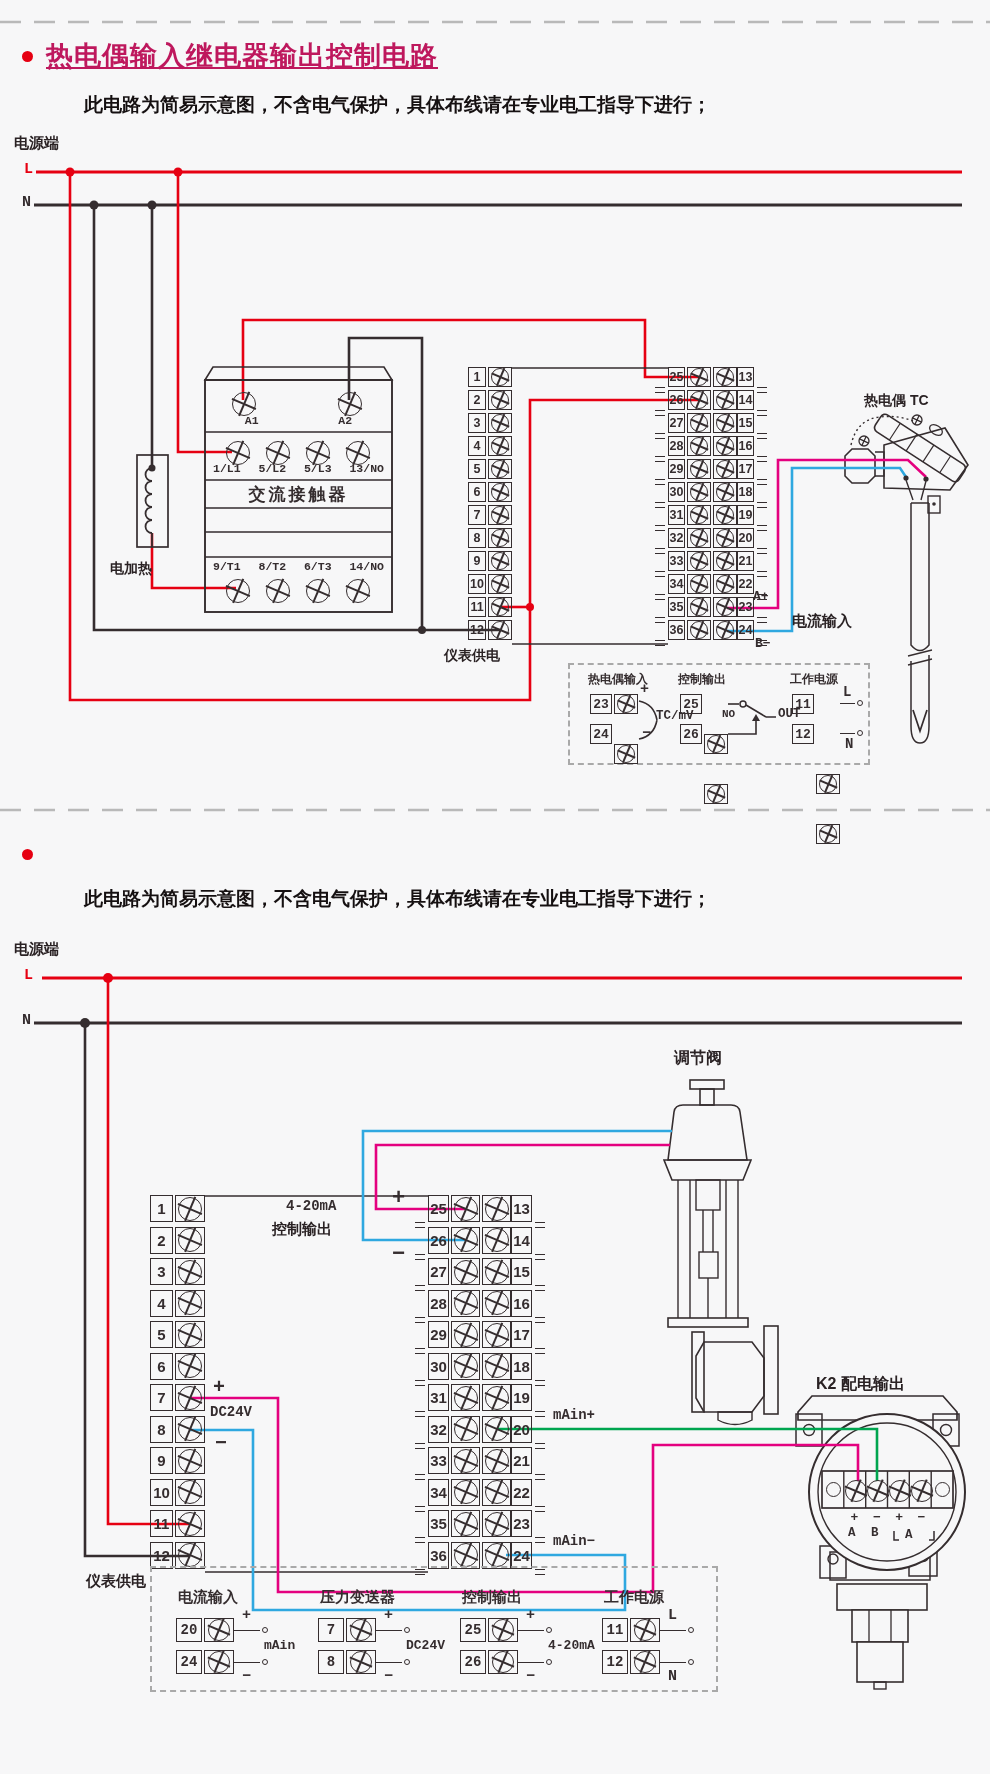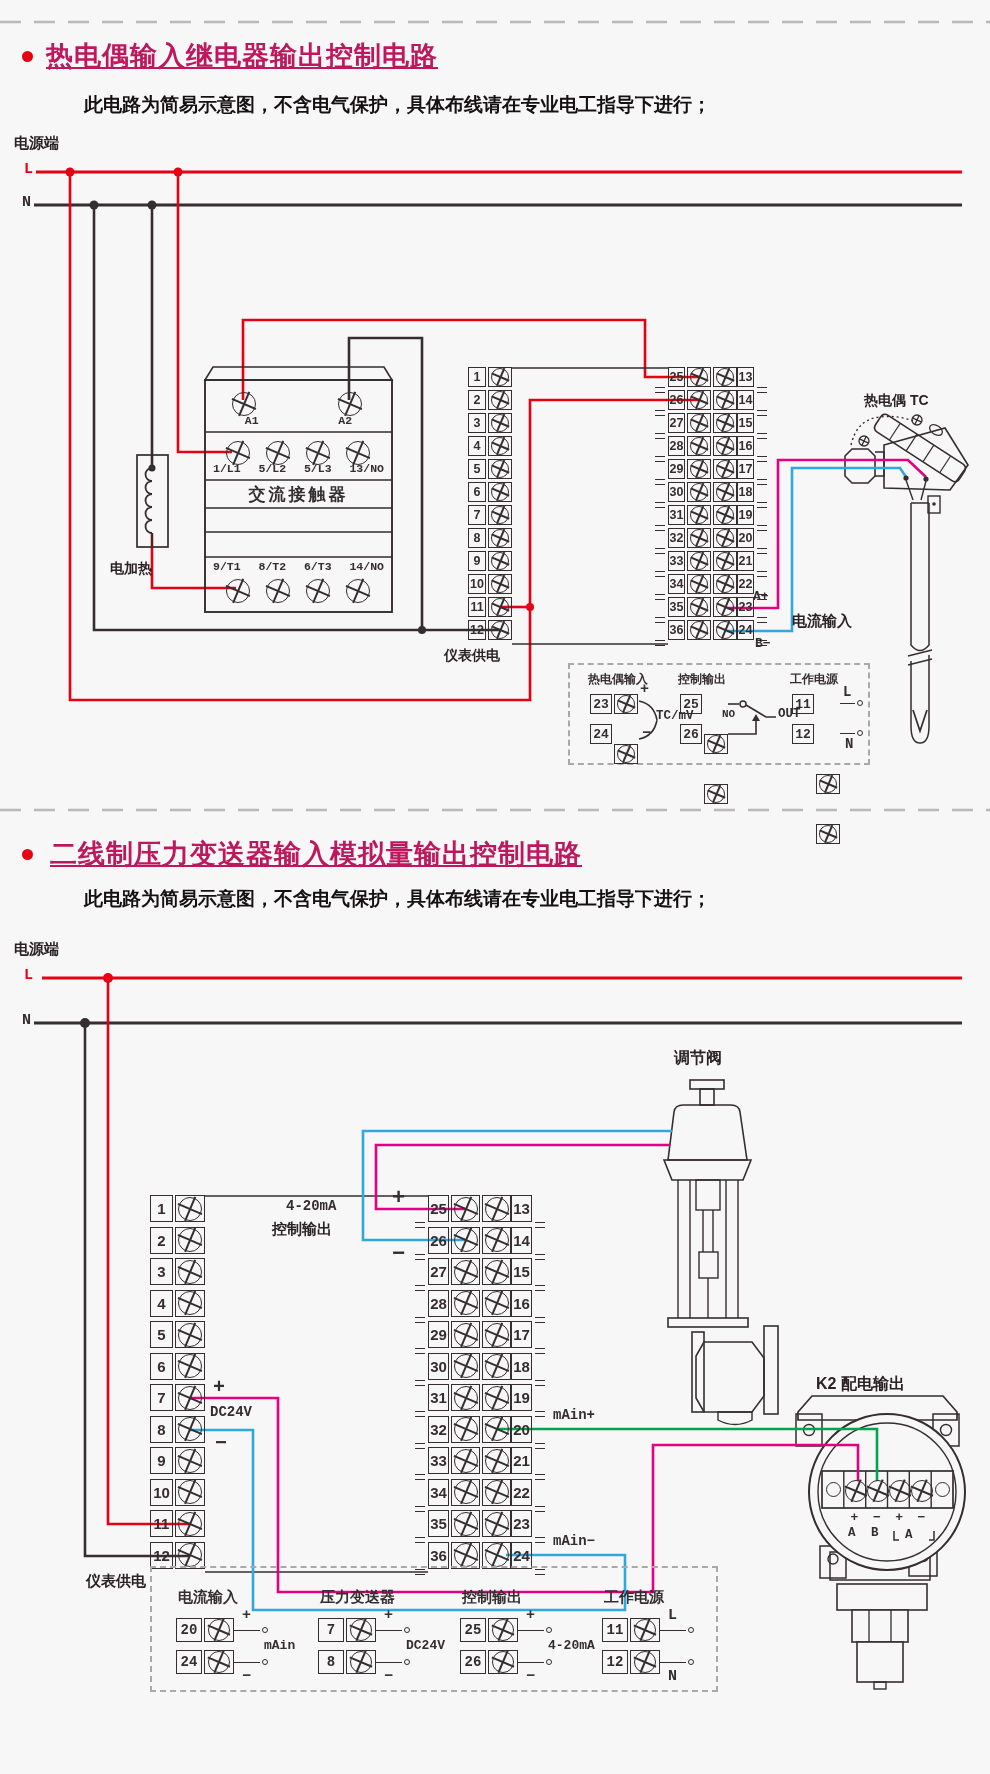--- a/index.html
+++ b/index.html
@@ -546,21 +546,20 @@
       </div>
     <div class="wline" style="left:270px;top:38px;width:15px;"></div>
     <div class="ring" style="left:287px;top:35px;"></div>
     <div class="wline" style="left:270px;top:68px;width:15px;"></div>
     <div class="ring" style="left:287px;top:65px;"></div>
     <div class="abs mono" style="left:273px;top:19px;font-size:14px;">L</div>
     <div class="abs mono" style="left:275px;top:71px;font-size:14px;">N</div>
   </div>
 
   <div class="abs bullet" style="left:22px;top:849px;"></div>
-  <div class="abs cjk-title" style="left:50px;top:836px;">二线制压力变送器输入模拟量输出控制电路</div>
   <div class="abs cjk-sub" style="left:84px;top:886px;">此电路为简易示意图，不含电气保护，具体布线请在专业电工指导下进行；</div>
 
   <div class="abs lbl" style="left:14px;top:940px;">电源端</div>
   <div class="abs mono" style="left:24px;top:967px;font-size:15px;color:var(--c-red);">L</div>
   <div class="abs mono" style="left:22px;top:1012px;font-size:15px;">N</div>
 
   <div class="abs lbl" style="left:674px;top:1048px;font-size:16px;">调节阀</div>
 
   <div class="abs mono" style="left:286px;top:1198px;font-size:14px;">4-20mA</div>
   <div class="abs lbl" style="left:272px;top:1220px;">控制输出</div>

